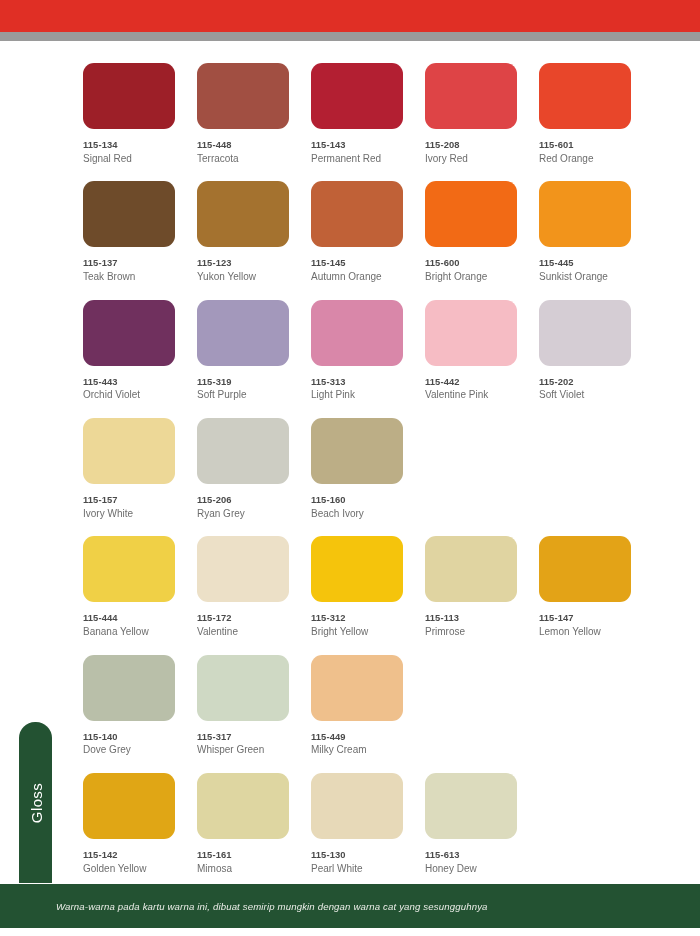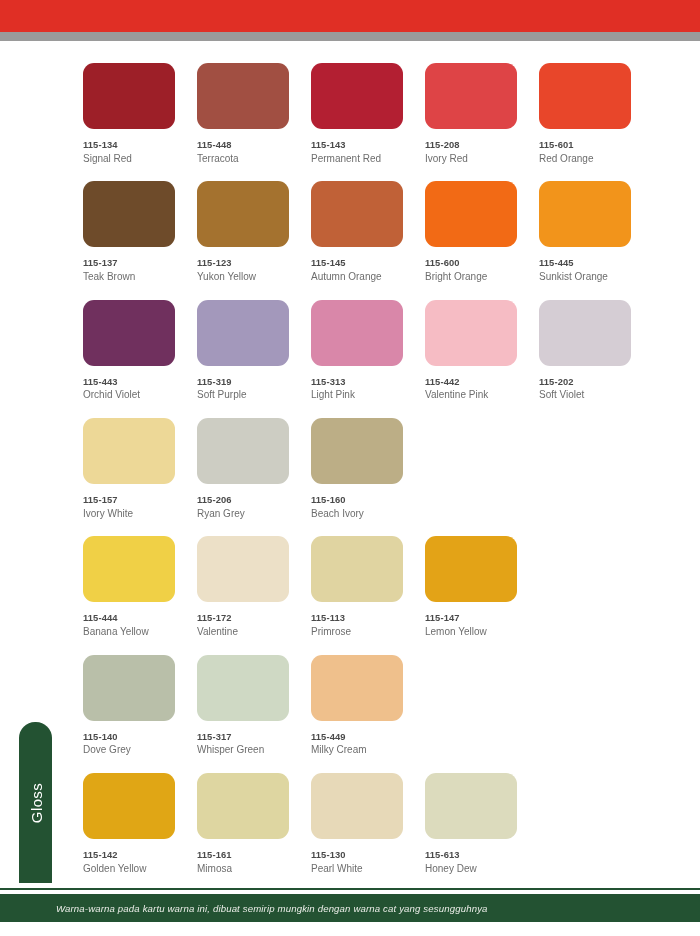--- a/index.html
+++ b/index.html
@@ -111,23 +111,23 @@
     position: absolute;
     left: 0;
     bottom: 46px;
     width: 700px;
     height: 2px;
     background: #235232;
   }
   #footer {
     position: absolute;
     left: 0;
-    bottom: 14px;
-    width: 700px;
-    height: 28px;
+    bottom: 8px;
+    width: 700px;
+    height: 44px;
     background: #235232;
   }
   #footer .footer-text {
     position: absolute;
     left: 56px;
     top: 50%;
     transform: translateY(-50%);
     color: #eceee9;
     font-size: 9.6px;
     font-style: italic;
@@ -247,20 +247,25 @@
           <div class="chip" style="background: rgb(240, 208, 70);"></div>
           <div class="chip-code">115-444</div>
           <div class="chip-name">Banana Yellow</div>
         </div>
         <div class="cell">
           <div class="chip" style="background: rgb(236, 224, 199);"></div>
           <div class="chip-code">115-172</div>
           <div class="chip-name">Valentine</div>
         </div>
         <div class="cell">
+          <div class="chip" style="background: rgb(245, 196, 12);"></div>
+          <div class="chip-code">115-312</div>
+          <div class="chip-name">Bright Yellow</div>
+        </div>
+        <div class="cell">
           <div class="chip" style="background: rgb(224, 212, 161);"></div>
           <div class="chip-code">115-113</div>
           <div class="chip-name">Primrose</div>
         </div>
         <div class="cell">
           <div class="chip" style="background: rgb(227, 163, 23);"></div>
           <div class="chip-code">115-147</div>
           <div class="chip-name">Lemon Yellow</div>
         </div>
       </div>

